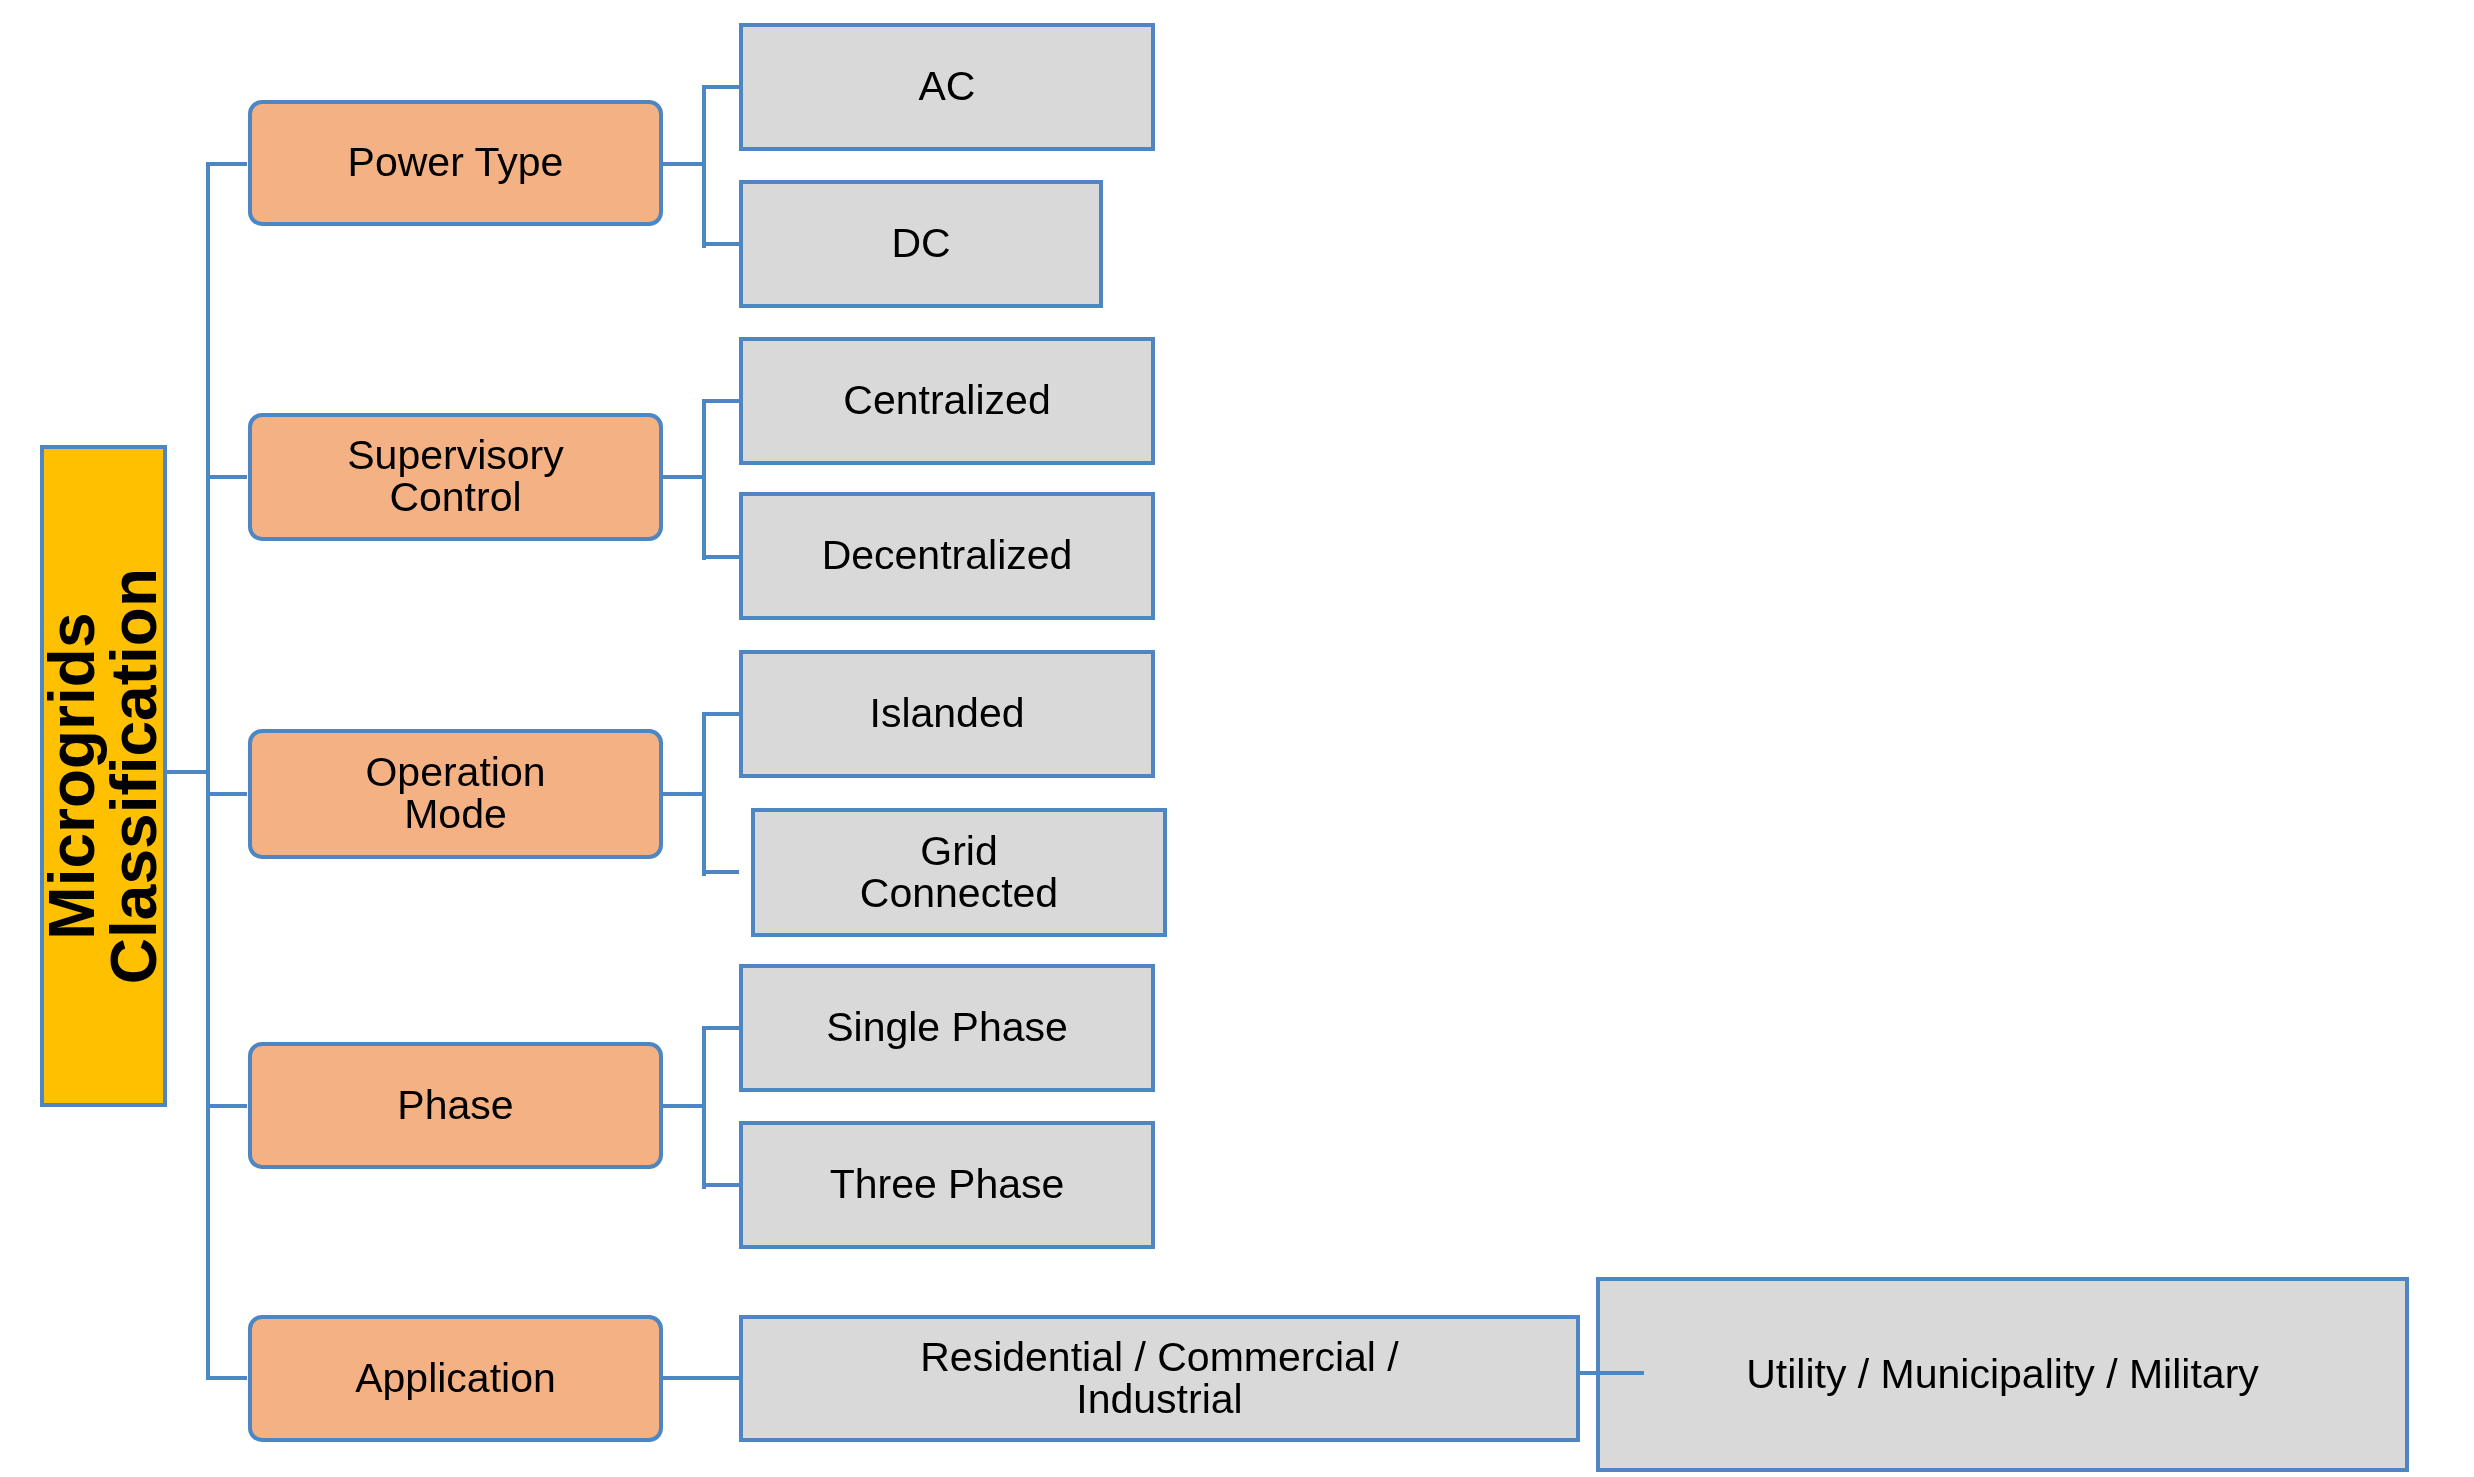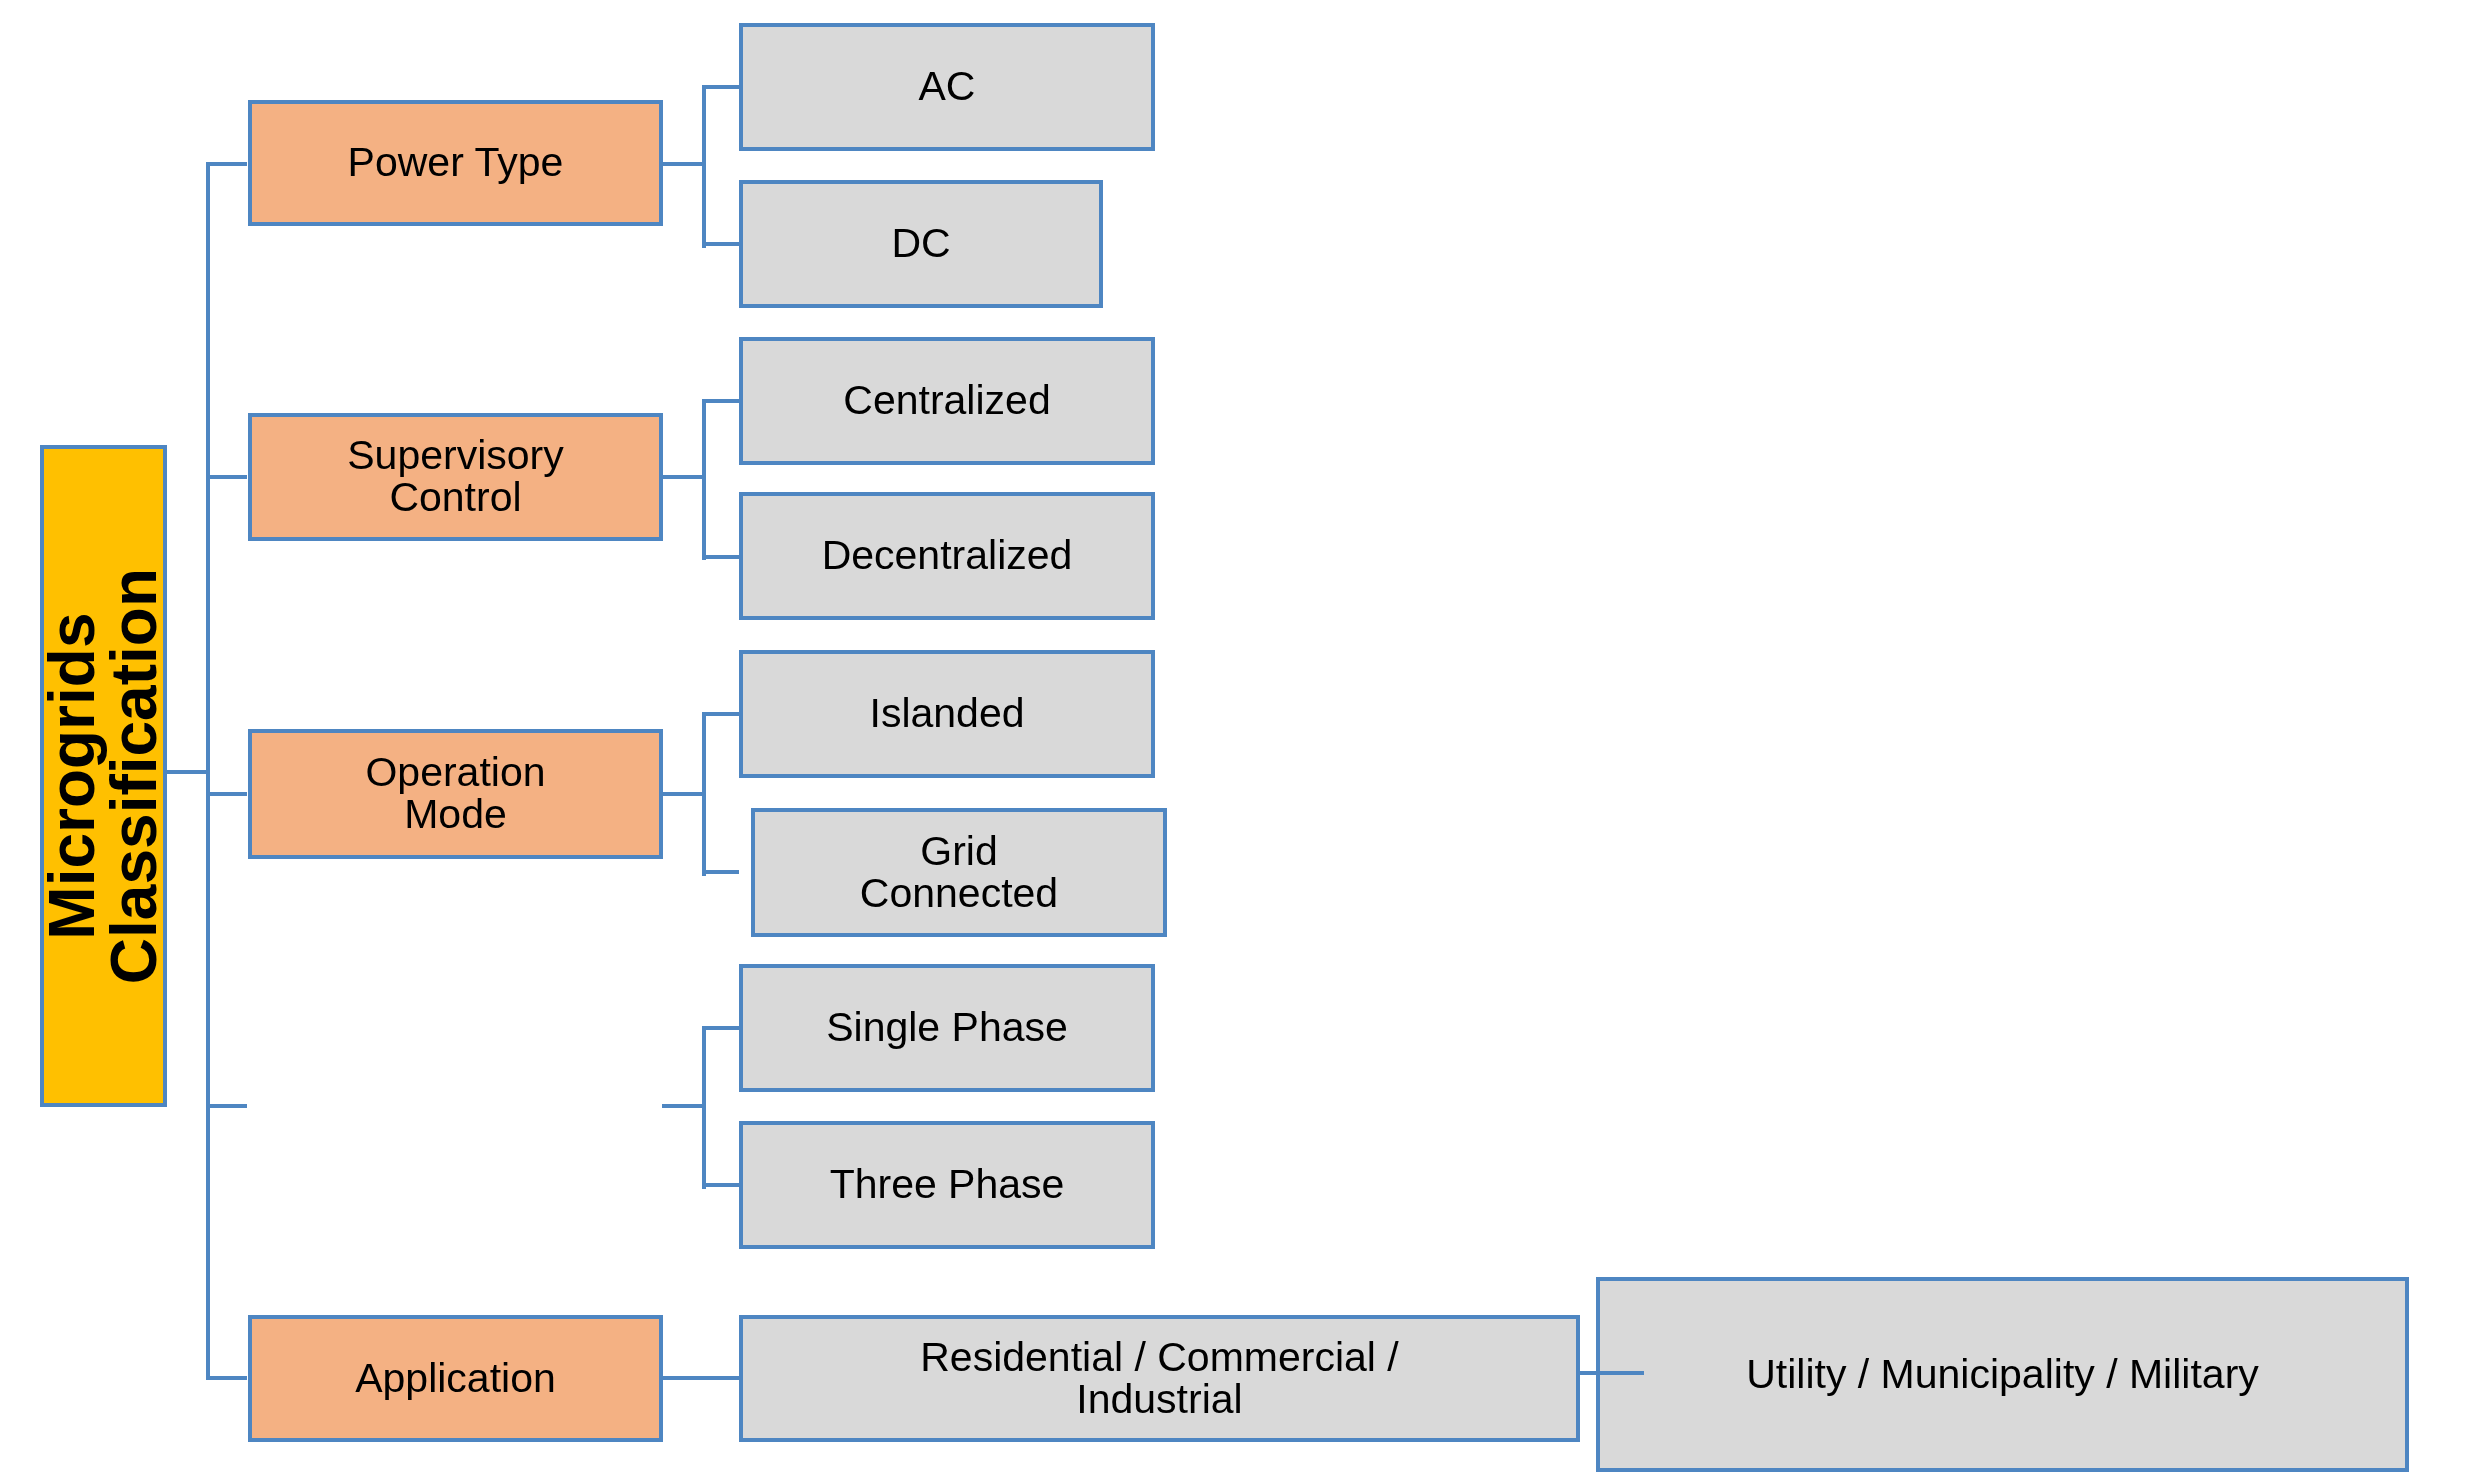--- a/index.html
+++ b/index.html
@@ -11,21 +11,21 @@
     color:var(--text,#000);
     overflow:hidden;
   }
   .box{
     position:absolute;
     box-sizing:border-box;
     border:4.6px solid var(--border,#4E86C2);
     display:flex;align-items:center;justify-content:center;
     text-align:center;
   }
-  .cat{background:var(--cat-fill,#F4B183);}
+  .cat{background:var(--cat-fill,#F4B183);border-radius:14px;}
   .leaf{background:var(--leaf-fill,#D9D9D9);}
   .root{background:var(--root-fill,#FFC000);}
   .label{
     white-space:pre-line;
     font-size:41px;
     line-height:1.02;
     padding:0 3.7px;
   }
   .root .label{
     transform:rotate(-90deg);
@@ -52,20 +52,23 @@
   <div class="box cat" style="left:248px;top:100px;width:415px;height:126px;">
     <span class="label">Power Type</span>
   </div>
   <div class="box cat" style="left:248px;top:413px;width:415px;height:128px;">
     <span class="label">Supervisory
 Control</span>
   </div>
   <div class="box cat" style="left:248px;top:729px;width:415px;height:130px;">
     <span class="label">Operation
 Mode</span>
+  </div>
+  <div class="box cat" style="left:248px;top:1042px;width:415px;height:127px;">
+    <span class="label">Phase</span>
   </div>
   <div class="box cat" style="left:248px;top:1315px;width:415px;height:127px;">
     <span class="label">Application</span>
   </div>
 
   <div class="box leaf" style="left:739px;top:23px;width:416px;height:128px;">
     <span class="label">AC</span>
   </div>
   <div class="box leaf" style="left:739px;top:180px;width:364px;height:128px;">
     <span class="label">DC</span>

